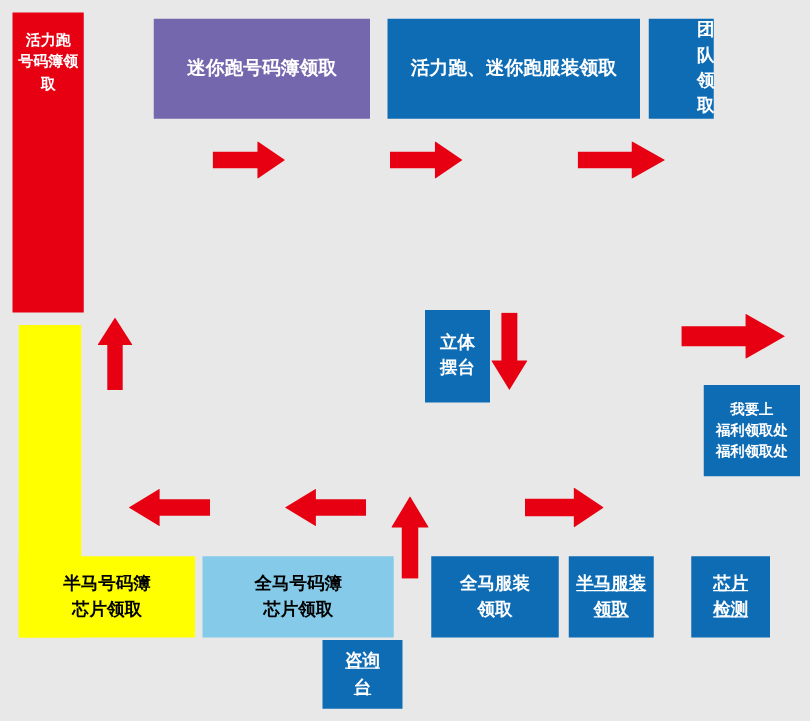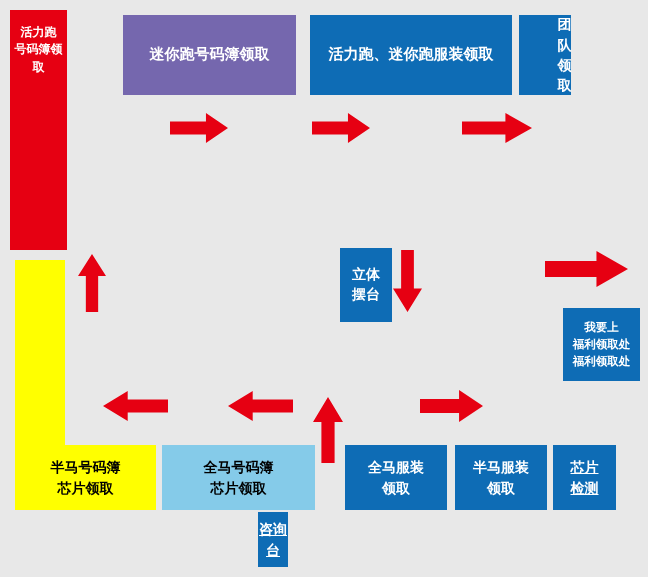--- a/index.html
+++ b/index.html
@@ -101,28 +101,28 @@
   <div class="block lightblue fs14" style="left:162px; top:445px; width:153px; height:65px;">
     <span>全马号码簿</span>
     <span>芯片领取</span>
   </div>
 
   <div class="block blue fs14" style="left:345px; top:445px; width:102px; height:65px;text-align:center;">
     <span>全马服装</span>
     <span>领取</span>
   </div>
 
-  <div class="block blue fs14" style="left:455px; top:445px; width:92px; height:65px;">
+  <div class="block blue fs14" style="left:455px; top:445px; width:68px; height:65px;text-decoration:underline;">
     <span>半马服装</span>
     <span>领取</span>
   </div>
 
   <div class="block blue fs14" style="left:553px; top:445px; width:63px; height:65px;text-decoration:underline;">
     <span>芯片</span>
     <span>检测</span>
   </div>
 
-  <div class="block blue fs14" style="left:258px; top:512px; width:30px; height:55px;text-decoration:underline;">
+  <div class="block blue fs14" style="left:258px; top:512px; width:64px; height:55px;text-decoration:underline;">
     <span>咨询</span>
     <span>台</span>
   </div>
 
 </div>
 
 </body></html>

